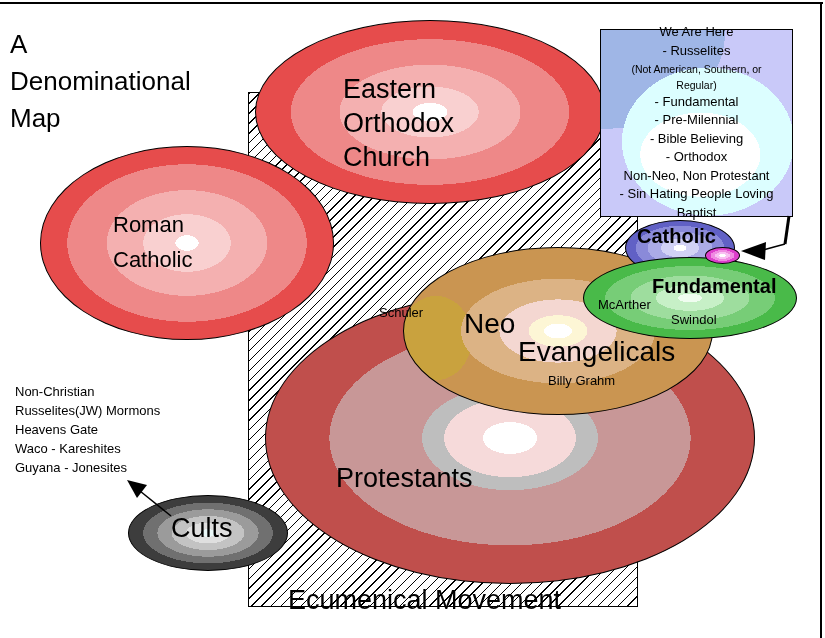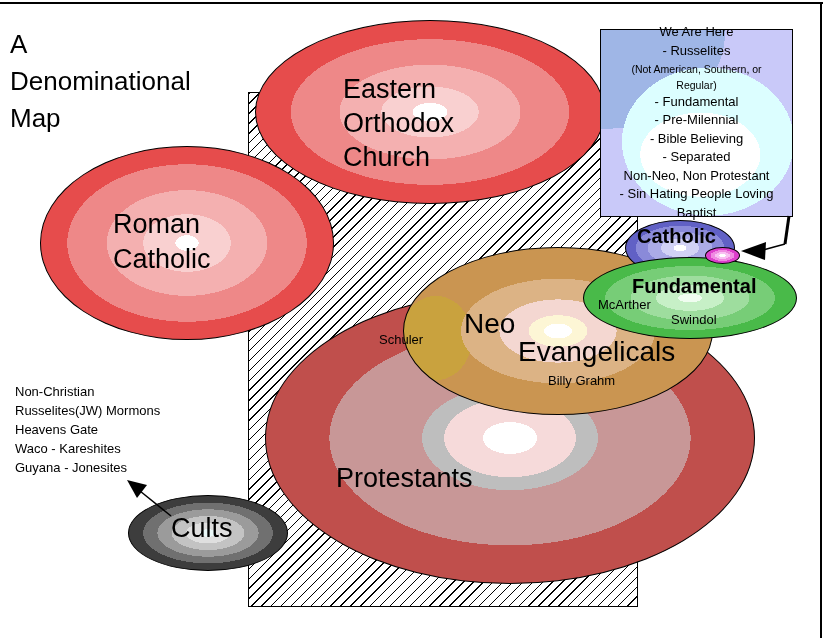--- a/index.html
+++ b/index.html
@@ -56,30 +56,30 @@
       radial-gradient(120px 95px at 2% 2%,var(--box-blue) 0 100%,transparent 100%);
     display:flex;flex-direction:column;justify-content:center;align-items:center;
     text-align:center;font-size:13px;line-height:18.6px;padding:1px 12px;
   }
   .infobox .small{font-size:10.5px;line-height:16px;}
 
   .lbl{position:absolute;z-index:10;white-space:pre-line;}
   .big{font-size:27px;line-height:34px;}
   .title{left:10px;top:26px;font-size:26px;line-height:37px;}
   .eo-lbl{left:343px;top:72px;}
-  .rc-lbl{left:113px;top:207px;font-size:27px;line-height:35px;}
+  .rc-lbl{left:113px;top:207px;font-size:22px;line-height:35px;}
   .neo-lbl{left:464px;top:308px;font-size:28px;}
   .evan-lbl{left:518px;top:336px;font-size:28px;}
   .prot-lbl{left:336px;top:461px;}
   .ecu-lbl{left:288px;top:583px;}
   .cults-lbl{left:171px;top:511px;}
   .bapt-lbl{left:637px;top:225px;font-size:20px;font-weight:bold;}
-  .fund-lbl{left:632px;top:275px;font-size:20px;font-weight:bold;}
+  .fund-lbl{left:652px;top:275px;font-size:20px;font-weight:bold;}
   .sm{font-size:13px;line-height:15px;}
-  .schuler-lbl{left:379px;top:305px;margin-top:27px;}
+  .schuler-lbl{left:379px;top:305px;}
   .mcarther-lbl{left:598px;top:297px;}
   .swindol-lbl{left:671px;top:312px;}
   .billy-lbl{left:548px;top:373px;}
   .cultlist{left:15px;top:382px;font-size:13px;line-height:19px;}
 
   svg.overlay{position:absolute;left:0;top:0;z-index:9;pointer-events:none;}
 </style>
 </head>
 <body>
 
@@ -99,21 +99,21 @@
   <div class="ellipse fund"></div>
   <div class="ellipse here"></div>
 
   <div class="infobox">
     <div>We Are Here</div>
     <div>- Russelites</div>
     <div class="small">(Not American, Southern, or Regular)</div>
     <div>- Fundamental</div>
     <div>- Pre-Milennial</div>
     <div>- Bible Believing</div>
-    <div>- Separated</div>
+    <div>- Orthodox</div>
     <div>Non-Neo, Non Protestant</div>
     <div>- Sin Hating People Loving Baptist</div>
   </div>
 
   <svg class="overlay" width="825" height="638" viewBox="0 0 825 638">
     <g>
       <path d="M789,216 L785,244" stroke="#000" stroke-width="3" fill="none"></path>
       <path d="M785,244 L763,250" stroke="#000" stroke-width="1.5" fill="none"></path>
       <polygon points="741,251 766,242 765,260" fill="#000"></polygon>
     </g>
@@ -127,20 +127,21 @@
 Denominational
 Map</div>
   <div class="lbl big eo-lbl">Eastern
 Orthodox
 Church</div>
   <div class="lbl rc-lbl">Roman
 Catholic</div>
   <div class="lbl neo-lbl">Neo</div>
   <div class="lbl evan-lbl">Evangelicals</div>
   <div class="lbl big prot-lbl">Protestants</div>
+  <div class="lbl big ecu-lbl">Ecumenical Movement</div>
   <div class="lbl big cults-lbl">Cults</div>
   <div class="lbl bapt-lbl">Catholic</div>
   <div class="lbl fund-lbl">Fundamental</div>
   <div class="lbl sm schuler-lbl">Schuler</div>
   <div class="lbl sm mcarther-lbl">McArther</div>
   <div class="lbl sm swindol-lbl">Swindol</div>
   <div class="lbl sm billy-lbl">Billy Grahm</div>
   <div class="lbl cultlist">Non-Christian
 Russelites(JW) Mormons
 Heavens Gate

